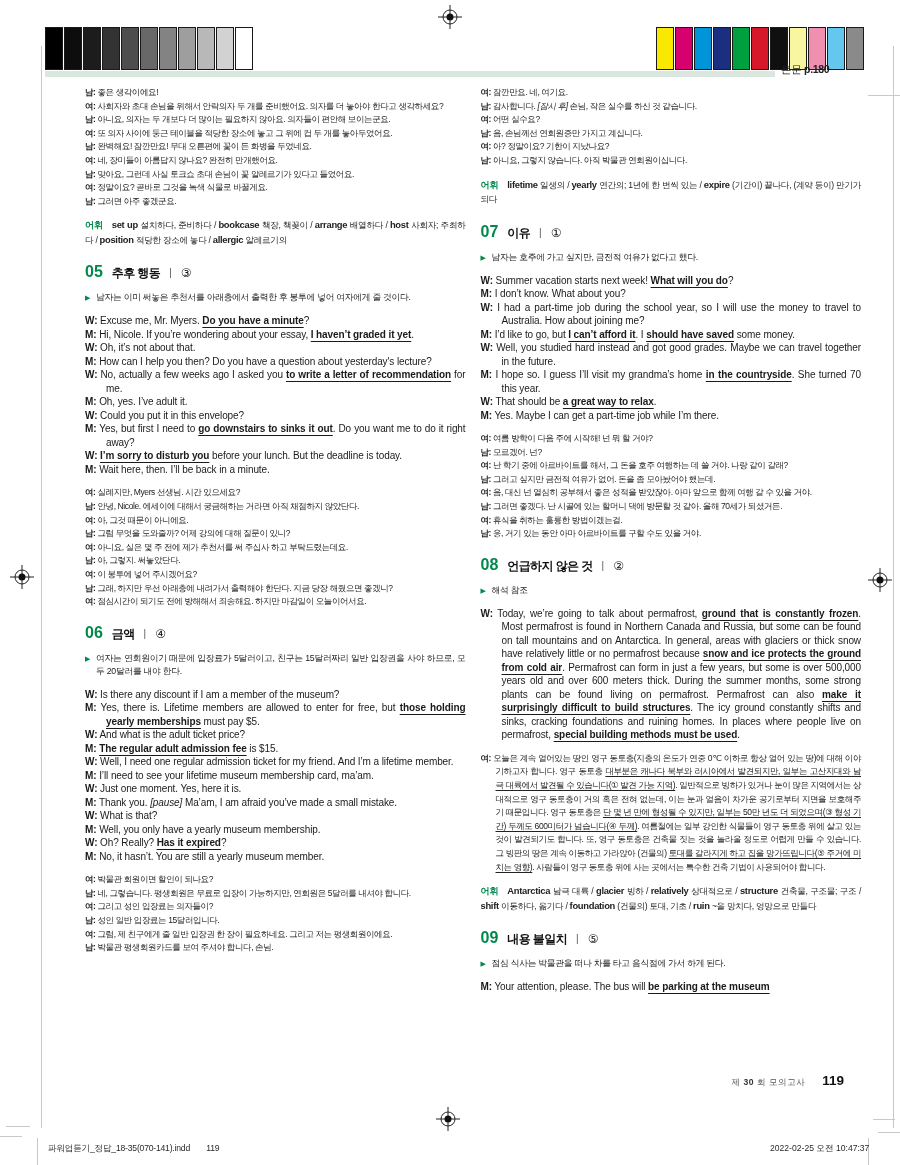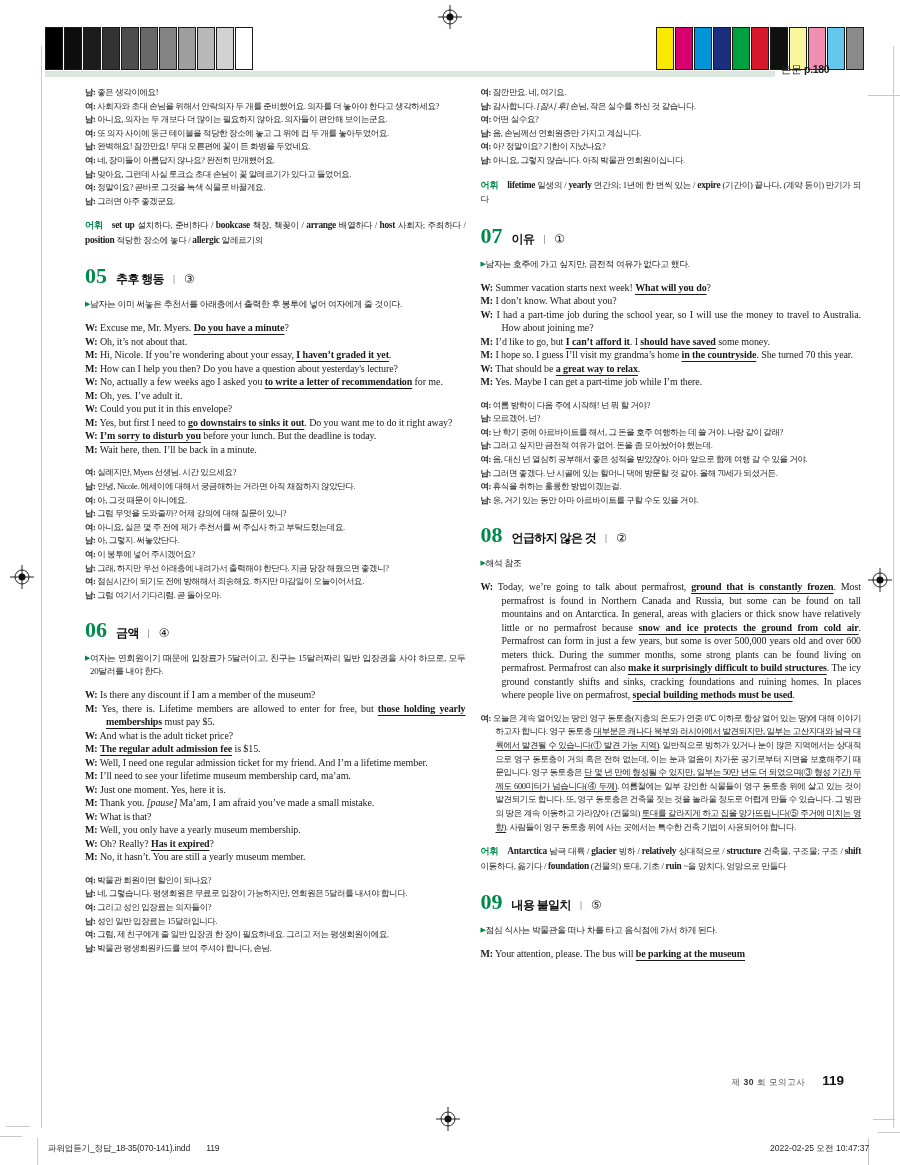--- a/index.html
+++ b/index.html
@@ -13,27 +13,27 @@
   .color-bar{left:656px;}
   .regmark{position:absolute;width:24px;height:24px;}
   .trim{position:absolute;background:#c9c9c9;}
   
   .header-rule{position:absolute;left:45px;top:71px;width:730px;height:6px;background:#d9e7de;}
   .header-label{position:absolute;left:781px;top:63px;font-size:10.5px;color:#222;letter-spacing:-0.3px;}
   .header-label .b{font-weight:700;}
   
   .cols{position:absolute;left:85px;top:86px;width:776px;display:grid;
         grid-template-columns:1fr 1fr;column-gap:15px;}
-  .col{min-width:0;font-family:Liberation Serif, serif;}
+  .col{min-width:0;}
   .sec-head{display:flex;align-items:baseline;gap:9px;margin:15px 0 9px;}
-  .sec-num{color:var(--green);font-weight:700;font-size:22px;}
+  .sec-num{color:var(--green);font-weight:700;font-size:16px;}
   .sec-title{font-weight:700;font-size:12px;color:#111;letter-spacing:-0.6px;}
   .sec-sep{color:#555;font-size:10px;position:relative;top:-1px;}
   .sec-ans{font-size:12px;color:#111;}
-  .hint{display:flex;margin:0 0 10px;font-size:8.8px;color:#222;line-height:13px;letter-spacing:-0.3px;text-align:justify;}
+  .hint{display:flex;gap:6px;margin:0 0 10px;font-size:8.8px;color:#222;line-height:13px;letter-spacing:-0.3px;text-align:justify;}
   .arrow{color:var(--green);font-size:7px;line-height:13px;flex:0 0 auto;}
   .en-block{margin:0 0 10px;}
   .en-line{margin:0;font-size:10px;line-height:13.5px;color:var(--ink);text-align:justify;
            padding-left:21px;text-indent:-21px;letter-spacing:-0.1px;}
   .spk{font-weight:700;}
   .ko-block{margin:0 0 10px;}
   .ko-line{margin:0;font-size:8.5px;line-height:13.6px;color:var(--ko);letter-spacing:-0.4px;
            padding-left:15px;text-indent:-15px;text-align:justify;}
   .b{font-weight:700;}
   .it{font-style:italic;}
@@ -142,41 +142,40 @@
           <span class="sec-title">추후 행동</span>
           <span class="sec-sep">|</span>
           <span class="sec-ans">③</span>
         </div>
         <div class="hint">
           <span class="arrow">▶</span>
           <span><span>남자는 이미 써놓은 추천서를 아래층에서 출력한 후 봉투에 넣어 여자에게 줄 것이다.</span></span>
         </div>
         <div class="en-block">
           <p class="en-line"><strong class="spk">W:</strong> <span>Excuse me, Mr. Myers. </span><span class="u">Do you have a minute</span><span>?</span></p>
+          <p class="en-line"><strong class="spk">M:</strong> <span>Hi, Nicole. If you’re wondering about your essay, </span><span class="u">I haven’t graded it yet</span><span>.</span></p>
           <p class="en-line"><strong class="spk">W:</strong> <span>Oh, it’s not about that.</span></p>
-          <p class="en-line"><strong class="spk">M:</strong> <span>Hi, Nicole. If you’re wondering about your essay, </span><span class="u">I haven’t graded it yet</span><span>.</span></p>
           <p class="en-line"><strong class="spk">M:</strong> <span>How can I help you then? Do you have a question about yesterday's lecture?</span></p>
           <p class="en-line"><strong class="spk">W:</strong> <span>No, actually a few weeks ago I asked you </span><span class="u">to write a letter of recommendation</span><span> for me.</span></p>
           <p class="en-line"><strong class="spk">M:</strong> <span>Oh, yes. I’ve adult it.</span></p>
           <p class="en-line"><strong class="spk">W:</strong> <span>Could you put it in this envelope?</span></p>
           <p class="en-line"><strong class="spk">M:</strong> <span>Yes, but first I need to </span><span class="u">go downstairs to sinks it out</span><span>. Do you want me to do it right away?</span></p>
           <p class="en-line"><strong class="spk">W:</strong> <span class="u">I’m sorry to disturb you</span><span> before your lunch. But the deadline is today.</span></p>
           <p class="en-line"><strong class="spk">M:</strong> <span>Wait here, then. I’ll be back in a minute.</span></p>
         </div>
         <div class="ko-block">
           <p class="ko-line"><strong class="spk">여:</strong> <span>실례지만, Myers 선생님. 시간 있으세요?</span></p>
           <p class="ko-line"><strong class="spk">남:</strong> <span>안녕, Nicole. 에세이에 대해서 궁금해하는 거라면 아직 채점하지 않았단다.</span></p>
           <p class="ko-line"><strong class="spk">여:</strong> <span>아, 그것 때문이 아니에요.</span></p>
           <p class="ko-line"><strong class="spk">남:</strong> <span>그럼 무엇을 도와줄까? 어제 강의에 대해 질문이 있니?</span></p>
           <p class="ko-line"><strong class="spk">여:</strong> <span>아니요, 실은 몇 주 전에 제가 추천서를 써 주십사 하고 부탁드렸는데요.</span></p>
           <p class="ko-line"><strong class="spk">남:</strong> <span>아, 그렇지. 써놓았단다.</span></p>
           <p class="ko-line"><strong class="spk">여:</strong> <span>이 봉투에 넣어 주시겠어요?</span></p>
           <p class="ko-line"><strong class="spk">남:</strong> <span>그래, 하지만 우선 아래층에 내려가서 출력해야 한단다. 지금 당장 해줬으면 좋겠니?</span></p>
           <p class="ko-line"><strong class="spk">여:</strong> <span>점심시간이 되기도 전에 방해해서 죄송해요. 하지만 마감일이 오늘이어서요.</span></p>
-          <p class="ko-line"><strong class="spk">남:</strong> <span>그럼 여기서 기다리렴. 곧 돌아오마.</span></p>
         </div>
         <div class="sec-head">
           <span class="sec-num">06</span>
           <span class="sec-title">금액</span>
           <span class="sec-sep">|</span>
           <span class="sec-ans">④</span>
         </div>
         <div class="hint">
           <span class="arrow">▶</span>
           <span><span>여자는 연회원이기 때문에 입장료가 5달러이고, 친구는 15달러짜리 일반 입장권을 사야 하므로, 모두 20달러를 내야 한다.</span></span>
@@ -222,20 +221,21 @@
         </div>
         <div class="hint">
           <span class="arrow">▶</span>
           <span><span>남자는 호주에 가고 싶지만, 금전적 여유가 없다고 했다.</span></span>
         </div>
         <div class="en-block">
           <p class="en-line"><strong class="spk">W:</strong> <span>Summer vacation starts next week! </span><span class="u">What will you do</span><span>?</span></p>
           <p class="en-line"><strong class="spk">M:</strong> <span>I don’t know. What about you?</span></p>
           <p class="en-line"><strong class="spk">W:</strong> <span>I had a part-time job during the school year, so I will use the money to travel to Australia. How about joining me?</span></p>
           <p class="en-line"><strong class="spk">M:</strong> <span>I’d like to go, but </span><span class="u">I can’t afford it</span><span>. I </span><span class="u">should have saved</span><span> some money.</span></p>
+          <p class="en-line"><strong class="spk">W:</strong> <span>Well, you studied hard instead and got good grades. Maybe we can travel together in the future.</span></p>
           <p class="en-line"><strong class="spk">M:</strong> <span>I hope so. I guess I’ll visit my grandma’s home </span><span class="u">in the countryside</span><span>. She turned 70 this year.</span></p>
           <p class="en-line"><strong class="spk">W:</strong> <span>That should be </span><span class="u">a great way to relax</span><span>.</span></p>
           <p class="en-line"><strong class="spk">M:</strong> <span>Yes. Maybe I can get a part-time job while I’m there.</span></p>
         </div>
         <div class="ko-block">
           <p class="ko-line"><strong class="spk">여:</strong> <span>여름 방학이 다음 주에 시작해! 넌 뭐 할 거야?</span></p>
           <p class="ko-line"><strong class="spk">남:</strong> <span>모르겠어. 넌?</span></p>
           <p class="ko-line"><strong class="spk">여:</strong> <span>난 학기 중에 아르바이트를 해서, 그 돈을 호주 여행하는 데 쓸 거야. 나랑 같이 갈래?</span></p>
           <p class="ko-line"><strong class="spk">남:</strong> <span>그러고 싶지만 금전적 여유가 없어. 돈을 좀 모아놨어야 했는데.</span></p>
           <p class="ko-line"><strong class="spk">여:</strong> <span>음, 대신 넌 열심히 공부해서 좋은 성적을 받았잖아. 아마 앞으로 함께 여행 갈 수 있을 거야.</span></p>

